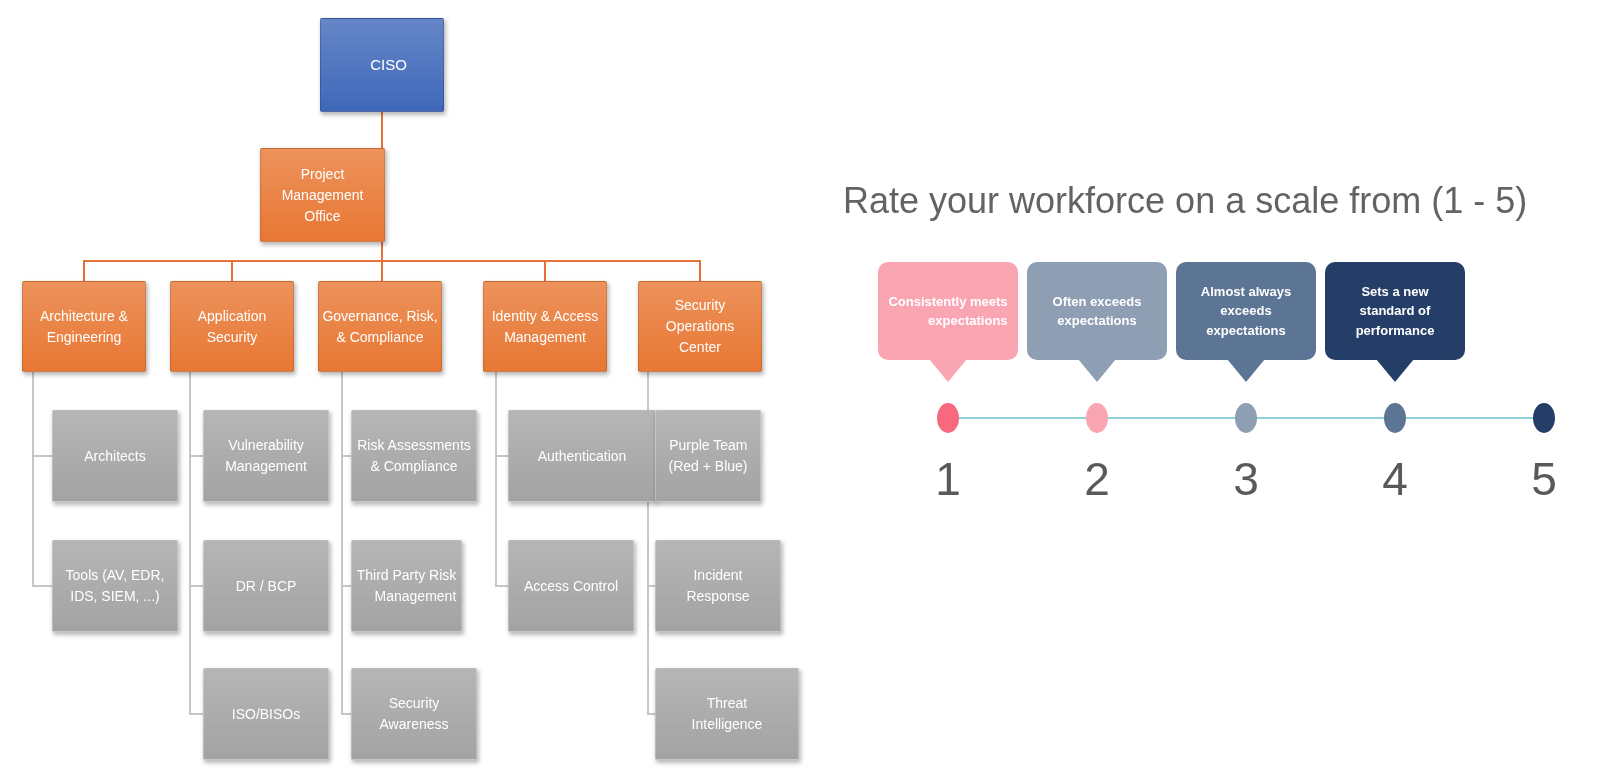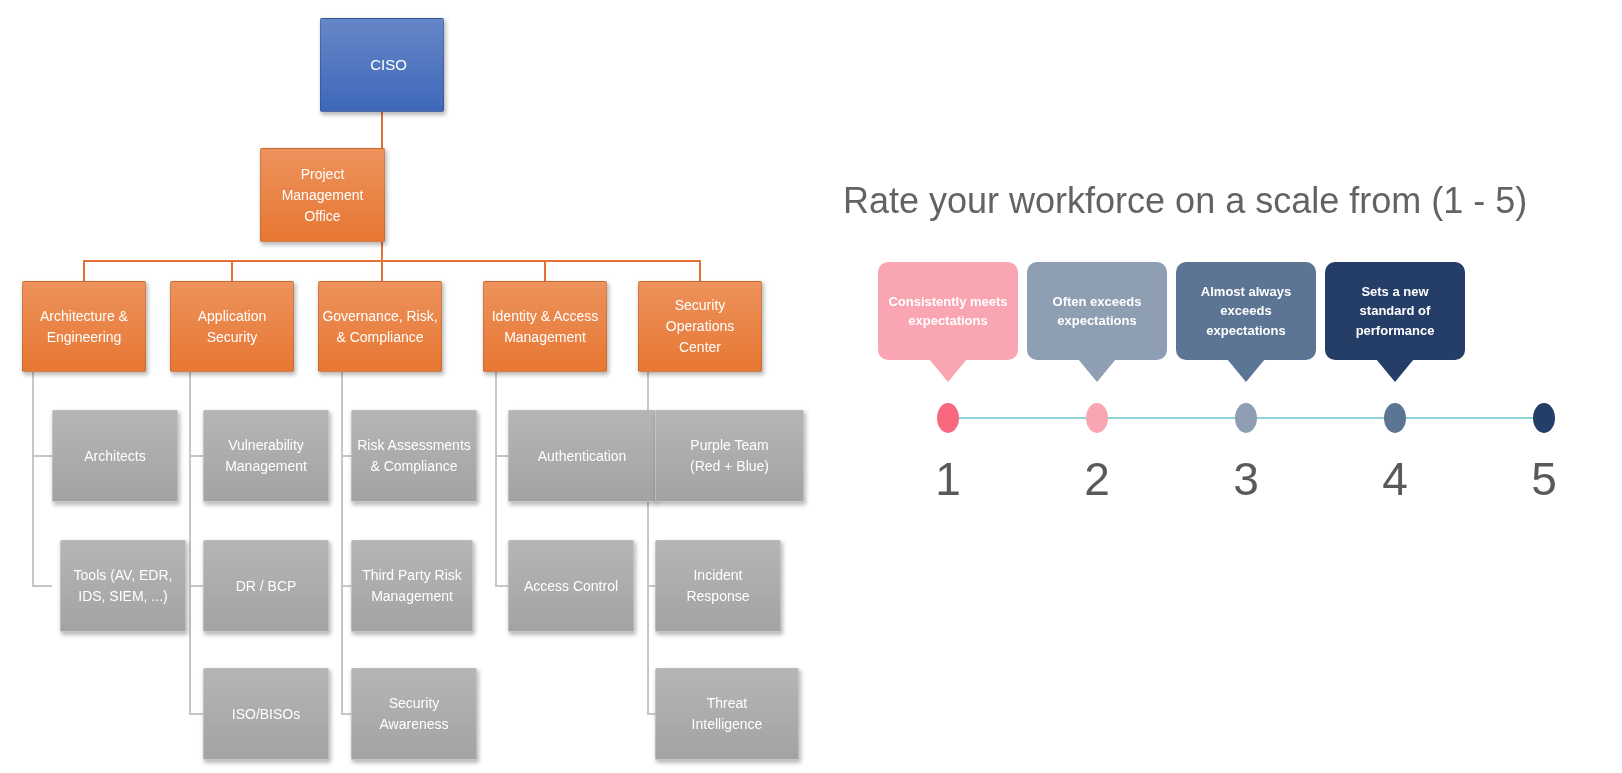--- a/index.html
+++ b/index.html
@@ -33,21 +33,21 @@
   }
   .bubbles { position:absolute; left:878px; top:262px; display:flex; gap:9px; }
   .bubble  { width:140px; display:flex; flex-direction:column; }
   .bubble-body {
     height:98px; border-radius:10px; display:flex; align-items:center; justify-content:center;
     text-align:center; color:#ffffff; font-size:13px; font-weight:600; line-height:1.5;
     white-space:pre-line; padding:0 6px; box-sizing:border-box;
   }
   .bubble-tail { width:38px; height:23px; margin:-1px auto 0; clip-path:polygon(0 0, 100% 0, 50% 100%); }
   .b1 .bubble-body, .b1 .bubble-tail { background:var(--rate-1); }
-  .b2 .bubble-body, .b2 .bubble-tail { background:var(--rate-2); }
+  .b2 .bubble-body, .b2 .bubble-tail { background:var(--rate-2);text-align:right; }
   .b3 .bubble-body, .b3 .bubble-tail { background:var(--rate-3); }
   .b4 .bubble-body, .b4 .bubble-tail { background:var(--rate-4); }
   .b5 .bubble-body, .b5 .bubble-tail { background:var(--rate-5); }
 
   .dots { position:absolute; left:878px; top:403px; width:736px; height:30px; }
   .scale-line { position:absolute; left:70px; right:70px; top:14px; height:2px; background:var(--scale-line); }
   .dot { position:absolute; top:0; width:22px; height:30px; border-radius:50%; }
   .dot.d1 { left:59px;  background:var(--rate-1); }
   .dot.d2 { left:208px; background:var(--rate-2); }
   .dot.d3 { left:357px; background:var(--rate-3); }
@@ -105,39 +105,39 @@
 Security</div>
     <div class="box dept" style="left:318px; top:281px; width:124px; height:91px;">Governance, Risk,
 &amp; Compliance</div>
     <div class="box dept" style="left:483px; top:281px; width:124px; height:91px;">Identity &amp; Access
 Management</div>
     <div class="box dept" style="left:638px; top:281px; width:124px; height:91px;">Security
 Operations
 Center</div>
 
     <div class="box team" style="left:52px; top:410px; width:126px; height:92px;">Architects</div>
-    <div class="box team" style="left:52px; top:540px; width:126px; height:92px;margin-left:8px;">Tools (AV, EDR,
+    <div class="box team" style="left:52px; top:540px; width:126px; height:92px;">Tools (AV, EDR,
 IDS, SIEM, ...)</div>
 
     <div class="box team" style="left:203px; top:410px; width:126px; height:92px;">Vulnerability
 Management</div>
     <div class="box team" style="left:203px; top:540px; width:126px; height:92px;">DR / BCP</div>
     <div class="box team" style="left:203px; top:668px; width:126px; height:92px;">ISO/BISOs</div>
 
     <div class="box team" style="left:351px; top:410px; width:126px; height:92px;">Risk Assessments
 &amp; Compliance</div>
-    <div class="box team" style="left:351px; top:540px; width:122px; height:92px;">Third Party Risk
+    <div class="box team" style="left:351px; top:540px; width:111px; height:92px;text-align:right;">Third Party Risk
 Management</div>
     <div class="box team" style="left:351px; top:668px; width:126px; height:92px;">Security
 Awareness</div>
 
     <div class="box team" style="left:508px; top:410px; width:148px; height:92px;">Authentication</div>
     <div class="box team" style="left:508px; top:540px; width:126px; height:92px;">Access Control</div>
 
-    <div class="box team" style="left:655px; top:410px; width:149px; height:92px;">Purple Team
+    <div class="box team" style="left:655px; top:410px; width:106px; height:92px;text-align:right;">Purple Team
 (Red + Blue)</div>
     <div class="box team" style="left:655px; top:540px; width:126px; height:92px;">Incident
 Response</div>
     <div class="box team" style="left:655px; top:668px; width:144px; height:92px;">Threat
 Intelligence</div>
   </section>
 
   <section>
 
     <div class="rating-title">Rate your workforce on a scale from (1 - 5)</div>

